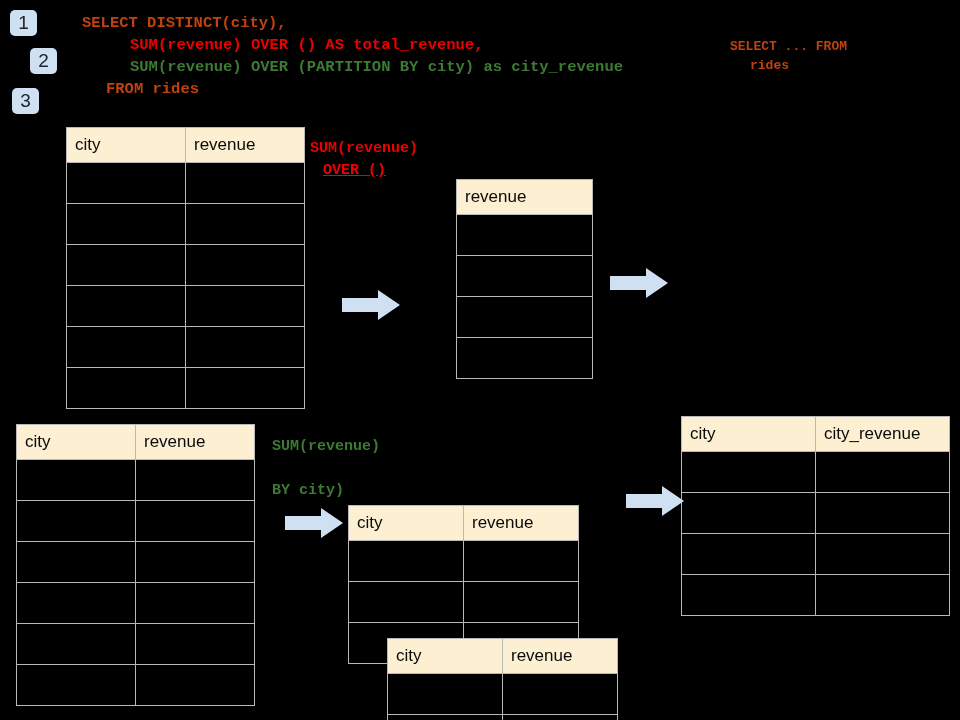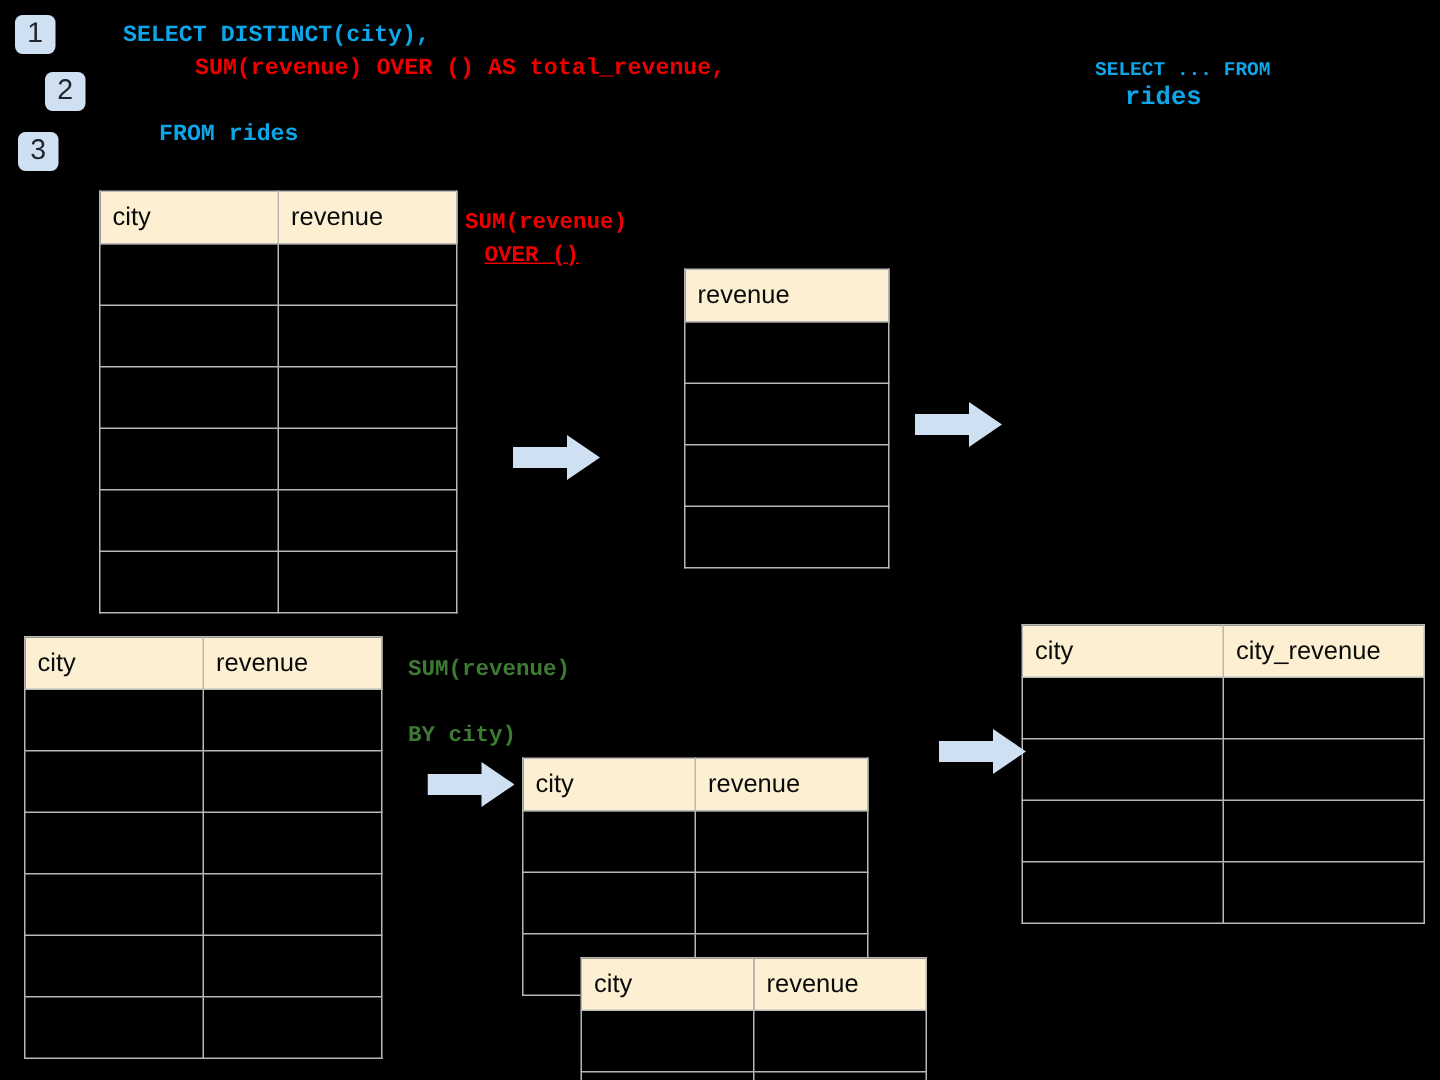--- a/index.html
+++ b/index.html
@@ -33,21 +33,21 @@
   
   .code {
     position: absolute;
     font-family: "Liberation Mono", "DejaVu Sans Mono", monospace;
     font-weight: bold;
     font-size: 15.5px;
     line-height: 22px;
     white-space: pre;
     letter-spacing: 0px;
   }
-  .c-violet { color: #0ea5e9; }
+  .c-violet { color: #c2410c; }
   .c-red    { color: #ee0000; }
   .c-green  { color: #3d7a33; }
 
   
   .anno {
     position: absolute;
     font-family: "Liberation Mono", "DejaVu Sans Mono", monospace;
     font-weight: bold;
     font-size: 15px;
     line-height: 22px;
@@ -98,24 +98,25 @@
 <body>
 
 <div id="stage">
 
   <div class="badge" style="left:10px; top:10px;">1</div>
   <div class="badge" style="left:30px; top:48px;">2</div>
   <div class="badge" style="left:12px; top:88px;">3</div>
 
   <div class="code c-violet" style="left:82px; top:12px;">SELECT DISTINCT(city),</div>
   <div class="code c-red" style="left:130px; top:34px;">SUM(revenue) OVER () AS total_revenue,</div>
+  <div class="code c-green" style="left:130px; top:56px;">SUM(revenue) OVER (PARTITION BY city) as city_revenue</div>
   <div class="code c-violet" style="left:106px; top:78px;">FROM rides</div>
 
   <div class="code c-violet" style="left:730px; top:37px; font-size:13px; line-height:19px;">SELECT ... FROM</div>
-  <div class="code c-violet" style="left:750px; top:56px; font-size:17px; line-height:19px;">rides</div>
+  <div class="code c-violet" style="left:750px; top:56px; font-size:13px; line-height:19px;">rides</div>
 
   <div class="anno red" style="left:310px; top:138px;">SUM(revenue)</div>
   <div class="anno red" style="left:323px; top:160px;text-decoration:underline;">OVER ()</div>
 
   <div class="anno green" style="left:272px; top:436px;">SUM(revenue)</div>
   <div class="anno green" style="left:272px; top:480px;">BY city)</div>
 
   <table class="tbl" style="left:66px; top:127px; width:238px;">
     <colgroup>
         <col style="width:119px">

